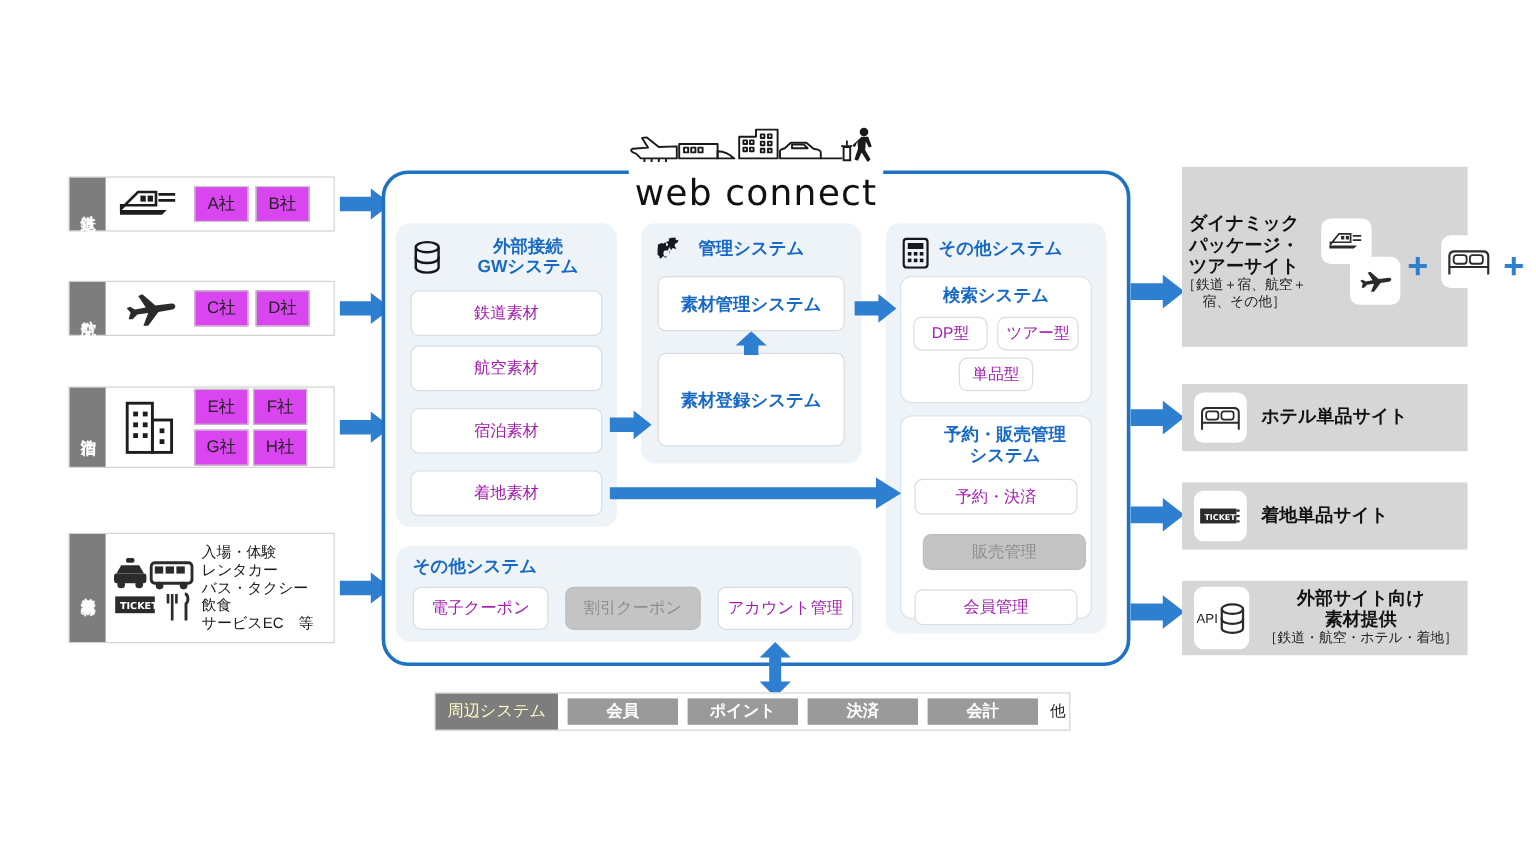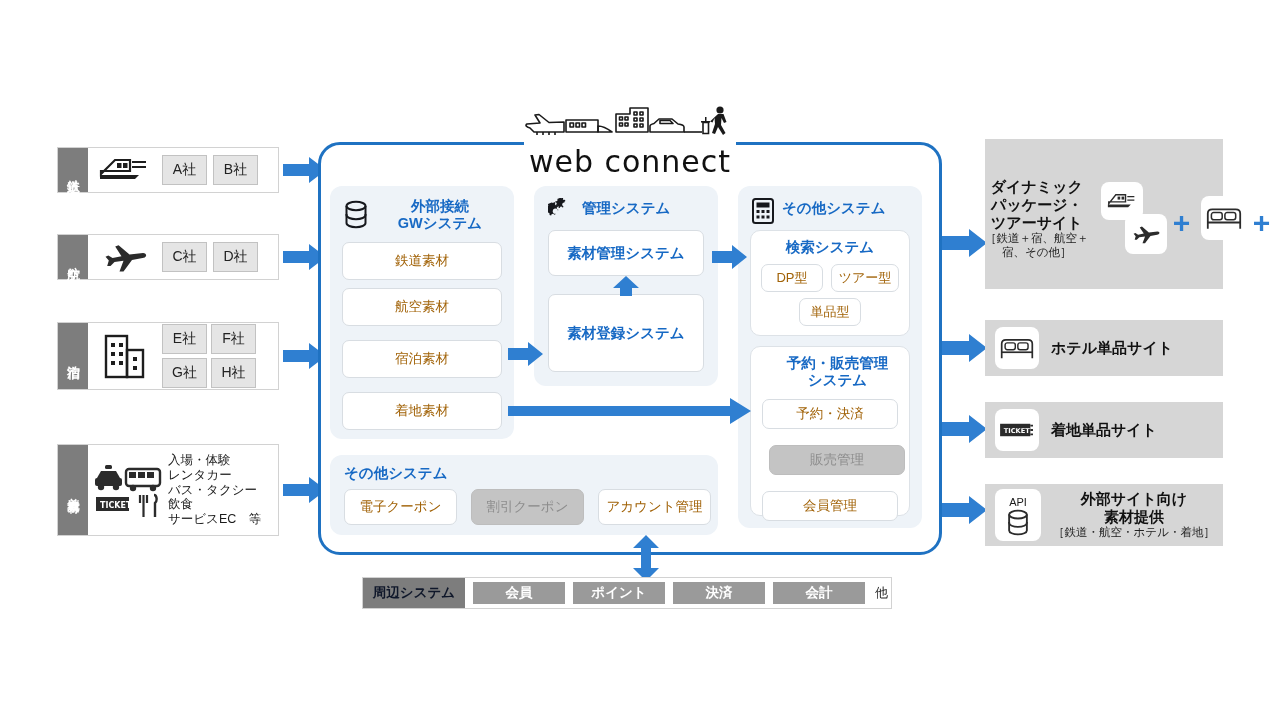--- a/index.html
+++ b/index.html
@@ -17,21 +17,21 @@
 
   
   .src-row { position: absolute; display: flex; background: #ffffff;
              border: 1px solid #d2d2d2; height: 52px; }
   .src-tab { width: 30px; background: #7d7d7d; color: #fff;
              font-weight: bold; font-size: 13px;
              display: flex; align-items: center; justify-content: center; }
   .src-tab span { writing-mode: vertical-rl; text-orientation: upright;
                   letter-spacing: 1px; }
   .src-body { flex: 1; display: flex; align-items: center; padding: 0 6px; gap: 6px; }
-  .co-chip { background: #e5e5e5; border: 1px solid #c2c2c2;
+  .co-chip { background: #d946ef; border: 1px solid #c2c2c2;
              font-size: 14px; color: #222; width: 45px; height: 30px;
              display: flex; align-items: center; justify-content: center; }
   .co-grid { display: grid; grid-template-columns: 45px 45px; gap: 4px; }
 
   .src-icon { width: 62px; display: flex; align-items: center;
               justify-content: center; color: #2b2b2b; }
 
   .land-list { font-size: 12.5px; line-height: 1.18; color: #1b1b1b;
                white-space: pre; }
 
@@ -48,32 +48,32 @@
                      font-weight: 500; font-family: "DejaVu Sans", sans-serif;
                      margin-top: -4px; }
 
   
   .panel { position: absolute; background: #eef3f8; border-radius: 12px; }
   .panel-title { color: #1769c4; font-weight: bold; font-size: 14.5px;
                  line-height: 1.15; }
 
   .wbox { background: #ffffff; border: 1px solid #d8dde2; border-radius: 7px;
           display: flex; align-items: center; justify-content: center;
-          font-size: 13.5px; color: #a16207; text-align: center; }
+          font-size: 13.5px; color: #a21caf; text-align: center; }
   .wbox.blue { color: #1769c4; font-weight: bold; font-size: 14.5px; }
   .wbox.disabled { background: #c4c4c4; border-color: #bdbdbd; color: #8d8d8d; }
 
   .subpanel { background: #ffffff; border: 1px solid #dde2e7; border-radius: 10px; }
 
   
   #bottom-bar { position: absolute; left: 362px; top: 577px;
                 width: 530px; height: 32px; background: #ffffff;
                 border: 1px solid #d2d2d2; display: flex; align-items: center; }
   #bottom-bar .bb-head { width: 102px; height: 100%; background: #7d7d7d;
-                         color: #0f172a; font-weight: bold; font-size: 13.5px;
+                         color: #fef9c3; font-weight: normal; font-size: 13.5px;
                          display:flex; align-items:center; justify-content:center; }
   #bottom-bar .bb-chip { background: #9a9a9a; color: #fff; font-weight: bold;
                          font-size: 13.5px; height: 22px; width: 92px;
                          display:flex; align-items:center; justify-content:center;
                          margin-left: 8px; }
   #bottom-bar .bb-tail { font-size: 13px; color: #222; margin-left: 10px; }
 
   
   .out-box { position: absolute; background: #d6d6d6; display: flex;
              align-items: center; }
@@ -433,21 +433,21 @@
       <svg width="34" height="16" viewBox="0 0 38 18">
         <rect x="0" y="2" width="34" height="14" fill="#2b2b2b"></rect>
         <path d="M34 3 h3 v2 h-3 Z M34 8 h3 v2 h-3 Z M34 13 h3 v2 h-3 Z" fill="#2b2b2b"></path>
         <text x="4" y="12.8" font-family="DejaVu Sans, sans-serif" font-size="7.5" font-weight="bold" fill="#fff">TICKET</text>
       </svg>
     </div>
     <div class="out-title">着地単品サイト</div>
   </div>
 
   <div class="out-box" style="left:985px; top:484px; width:238px; height:62px; padding-left:10px; gap:12px;">
-    <div class="icon-tile" style="width:46px; height:52px; flex-direction:column;">
+    <div class="icon-tile" style="width:46px; height:52px; flex-direction:row;">
       <div style="font-size:11px; color:#1b1b1b; line-height:1; margin-top:3px;">API</div>
       <svg width="24" height="28" viewBox="0 0 24 30" style="margin-top:1px;">
         <ellipse cx="12" cy="6" rx="9.5" ry="4.2" fill="none" stroke="#2b2b2b" stroke-width="2"></ellipse>
         <path d="M2.5 6 V15 C2.5 17.3 6.7 19.2 12 19.2 S21.5 17.3 21.5 15 V6" fill="none" stroke="#2b2b2b" stroke-width="2"></path>
         <path d="M2.5 14 V23 C2.5 25.3 6.7 27.2 12 27.2 S21.5 25.3 21.5 23 V14" fill="none" stroke="#2b2b2b" stroke-width="2"></path>
       </svg>
     </div>
     <div class="out-title" style="flex:1; margin-right:8px;">
       <div>外部サイト向け</div>
       <div>素材提供</div>

